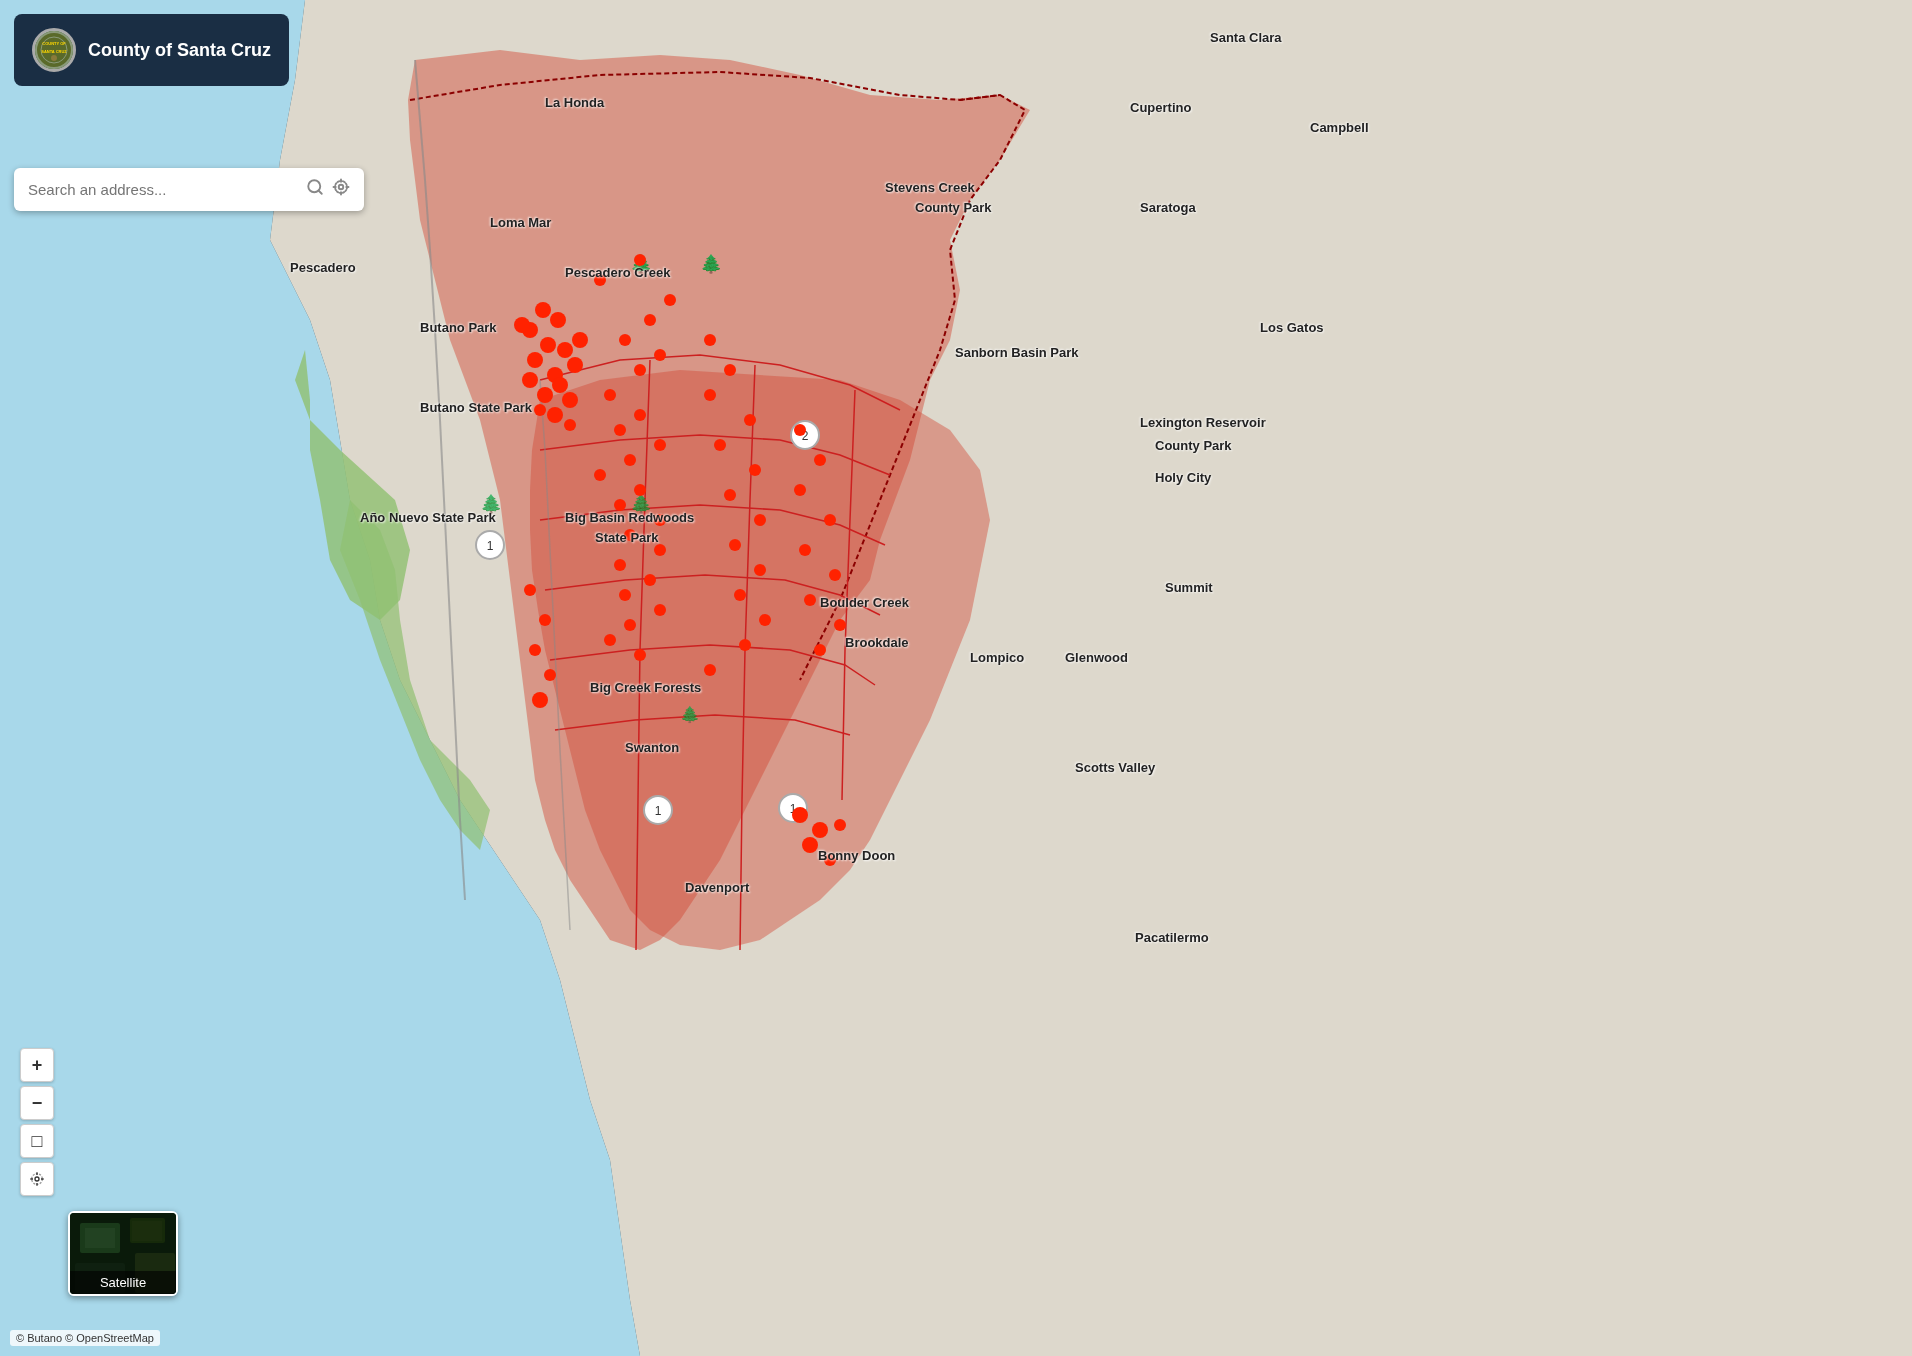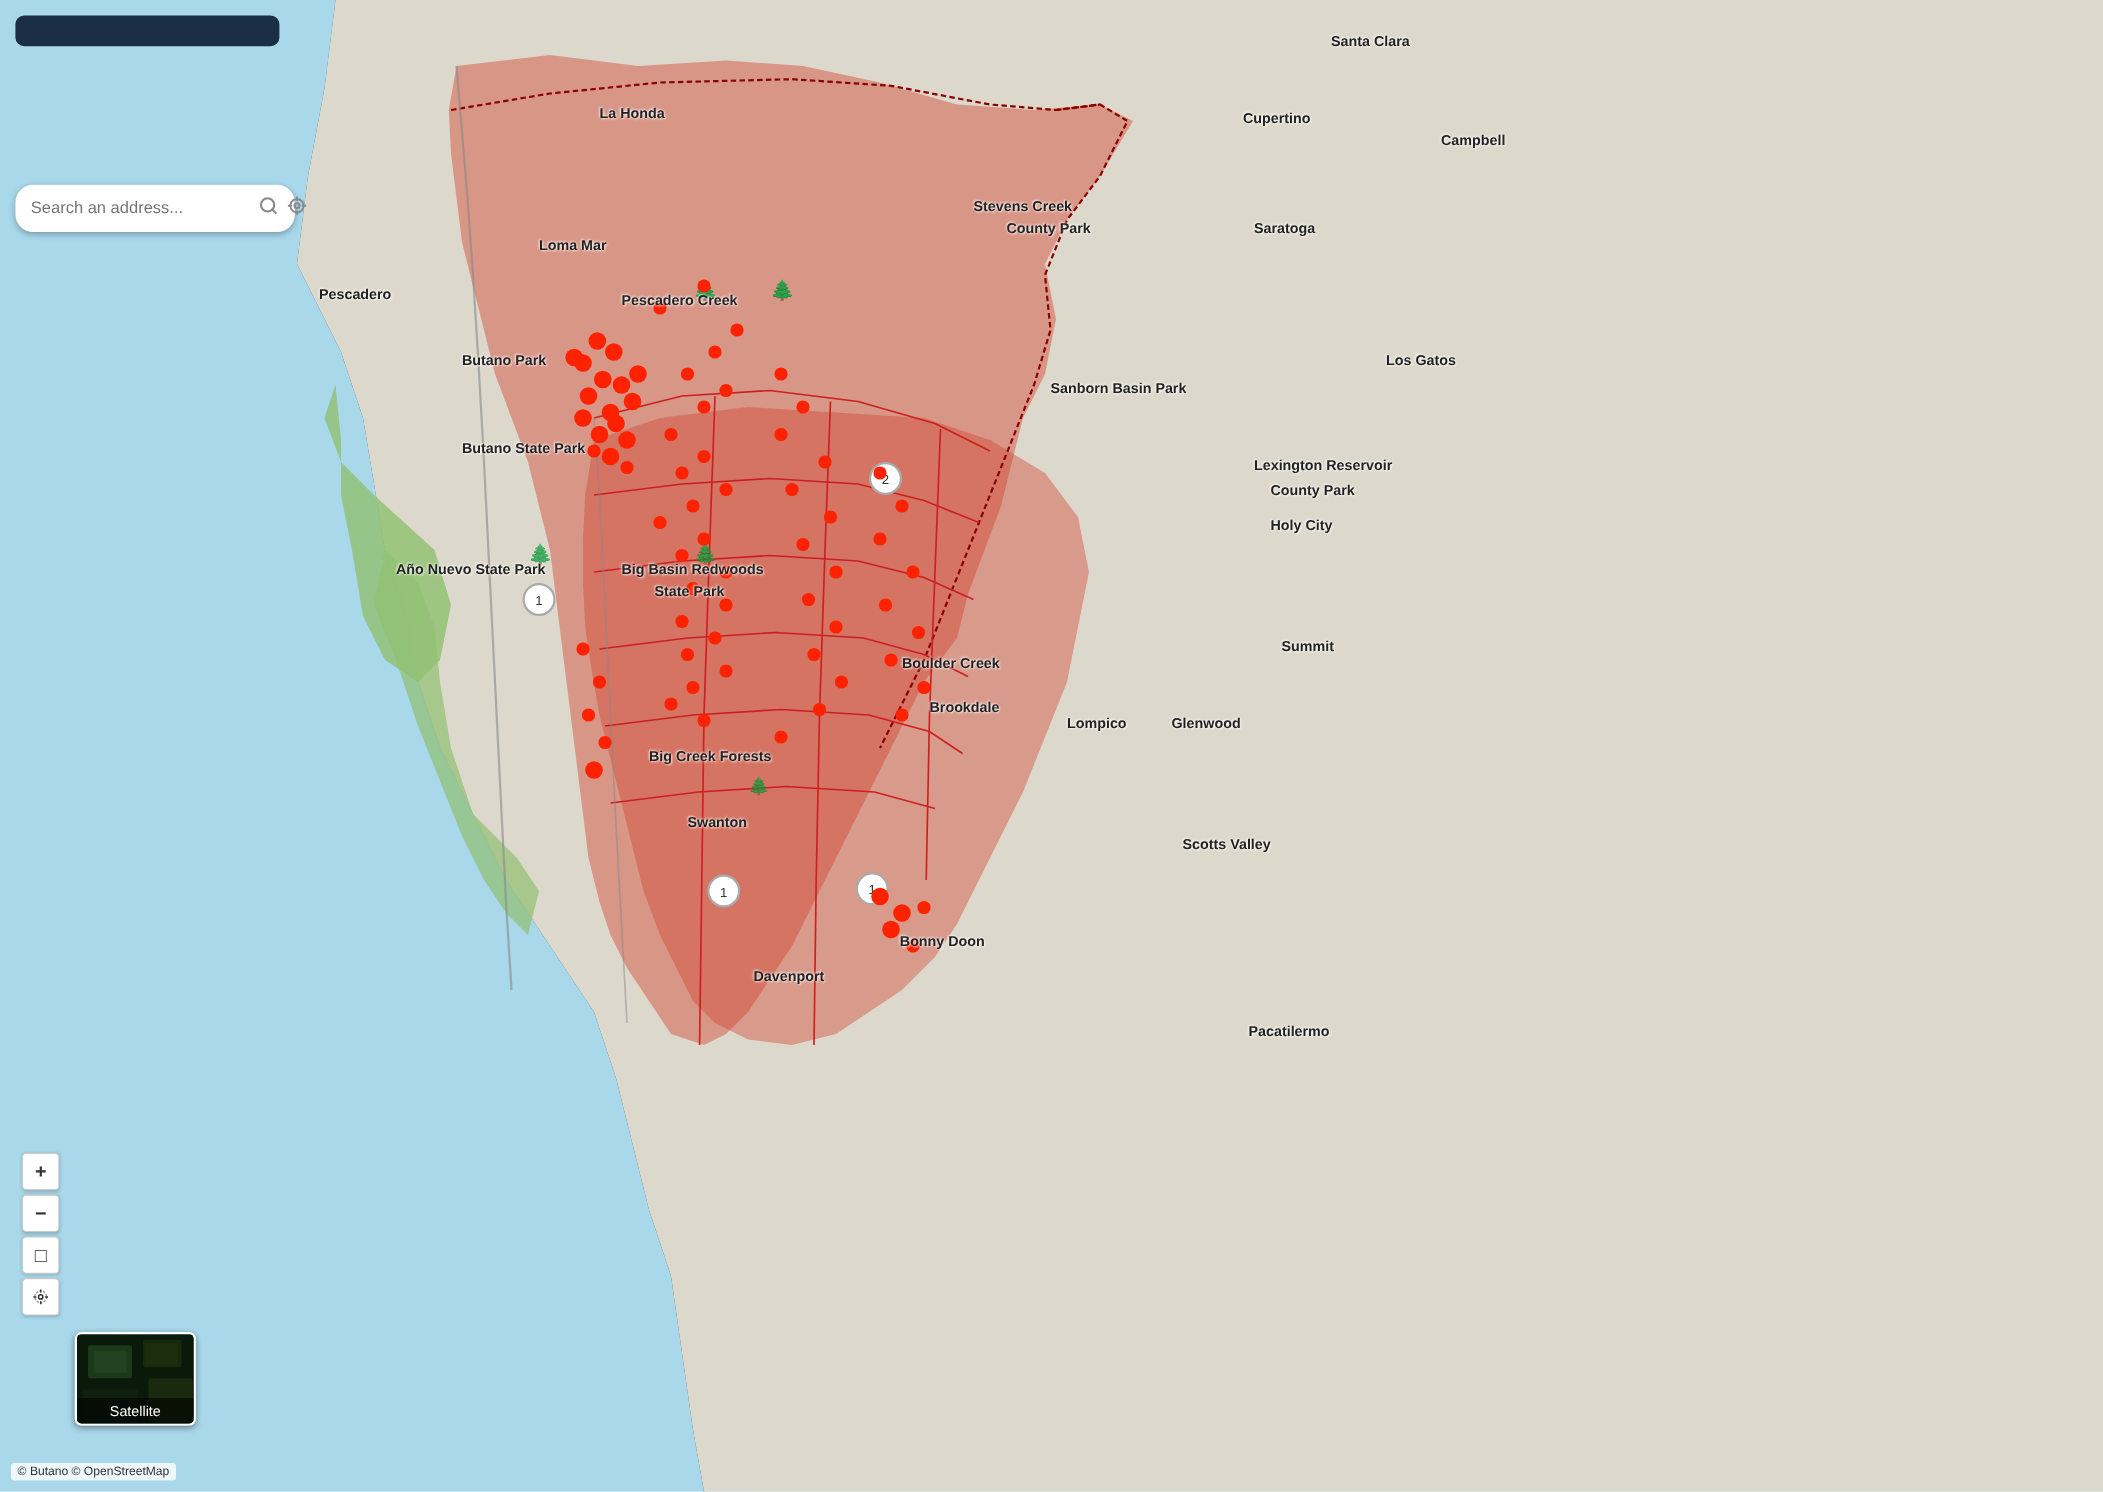--- a/index.html
+++ b/index.html
@@ -45,23 +45,23 @@
 
     
     #search-bar {
       position: absolute;
       top: 168px;
       left: 14px;
       z-index: 100;
       display: flex;
       align-items: center;
       background: white;
-      border-radius: 16px;
+      border-radius: 6px;
       padding: 10px 14px;
-      width: 254px;
+      width: 350px;
       box-shadow: 0 2px 6px rgba(0,0,0,0.3);
       gap: 8px;
     }
     #search-input {
       border: none;
       outline: none;
       font-size: 15px;
       color: #555;
       flex: 1;
       background: transparent;
@@ -349,20 +349,32 @@
   <div class="red-dot" style="top:675px; left:550px;"></div>
   <div class="red-dot red-dot-lg" style="top:700px; left:540px;"></div>
 
   <div class="red-dot red-dot-lg" style="top:815px; left:800px;"></div>
   <div class="red-dot red-dot-lg" style="top:830px; left:820px;"></div>
   <div class="red-dot red-dot-lg" style="top:845px; left:810px;"></div>
   <div class="red-dot" style="top:860px; left:830px;"></div>
   <div class="red-dot" style="top:825px; left:840px;"></div>
 
   <div id="legend-panel">
+    <div class="legend-item">
+      <div class="seal">
+        <svg width="38" height="38" viewBox="0 0 38 38">
+          <circle cx="19" cy="19" r="18" fill="#5a6a2a" stroke="#8a9a7a" stroke-width="2"></circle>
+          <circle cx="19" cy="19" r="13" fill="none" stroke="#8a9a7a" stroke-width="1"></circle>
+          <text x="19" y="14" text-anchor="middle" font-size="4" fill="gold">COUNTY OF</text>
+          <text x="19" y="22" text-anchor="middle" font-size="4" fill="gold">SANTA CRUZ</text>
+          <circle cx="19" cy="27" r="3" fill="#8a7a3a"></circle>
+        </svg>
+      </div>
+      <span class="legend-label">County of Santa Cruz</span>
+    </div>
   </div>
 
   <div id="search-bar">
     <input type="text" id="search-input" placeholder="Search an address..." style="">
     <span class="search-icon-btn">
       <svg width="18" height="18" viewBox="0 0 24 24" fill="none" stroke="#888" stroke-width="2.5" stroke-linecap="round">
         <circle cx="11" cy="11" r="8"></circle>
         <line x1="21" y1="21" x2="16.65" y2="16.65"></line>
       </svg>
     </span>

